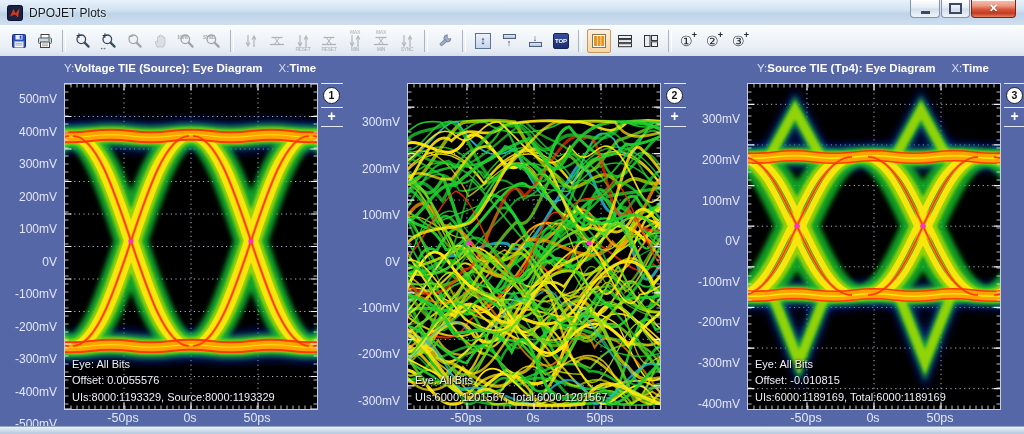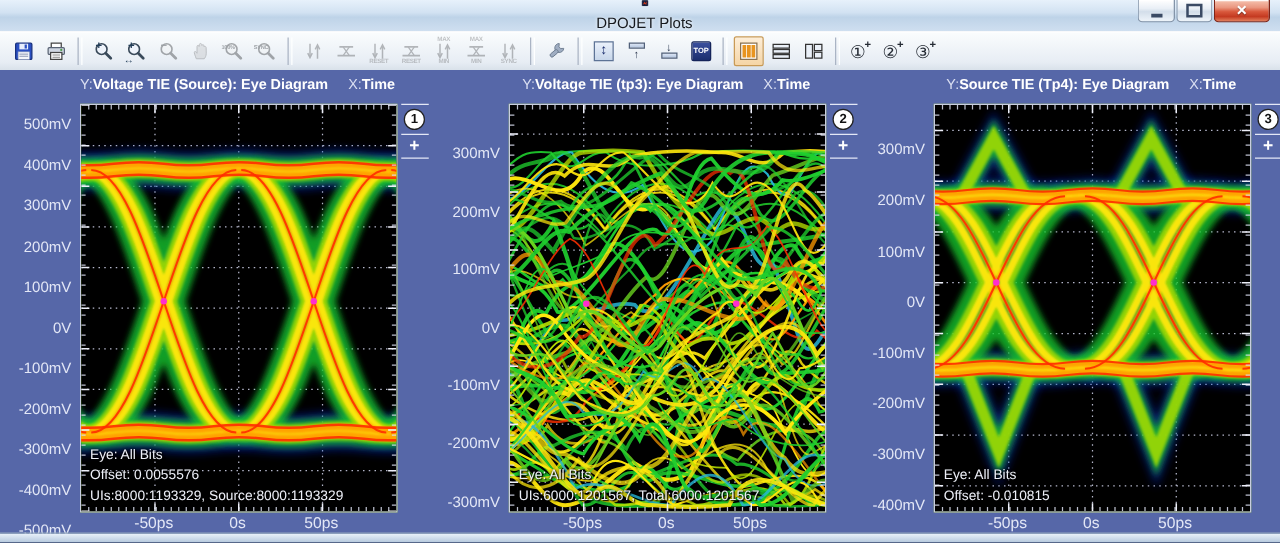--- a/index.html
+++ b/index.html
@@ -2,21 +2,21 @@
 <html><head>
 <meta charset="utf-8">
 <style>
   html,body{margin:0;padding:0;background:#3b4a66;}
   .window{position:relative;width:1024px;height:434px;overflow:hidden;
     font-family:"Liberation Sans",sans-serif;
     box-shadow:inset 0 0 0 1px rgba(120,140,170,.65);}
   
   .titlebar{position:absolute;left:0;top:0;right:0;height:25px;
     background:linear-gradient(180deg,#e7f1fb 0%,#d2e2f2 40%,#bed3e8 55%,#cfdff0 100%);
-    border-bottom:1px solid #9fb2c8;display:flex;align-items:center;padding-left:7px;gap:6px;flex-direction:column;}
+    border-bottom:1px solid #9fb2c8;display:flex;align-items:center;padding-left:7px;gap:6px;}
   .apptitle{font-size:12px;color:#15181d;text-shadow:0 0 3px #fff;}
   .winbtns{position:absolute;top:0;right:8px;display:flex;}
   .wbtn{height:18px;border:1px solid #8494a8;border-top:none;border-radius:0 0 4px 4px;
     display:flex;align-items:center;justify-content:center;margin-left:1px;
     background:linear-gradient(#ffffff,#e9eff6 40%,#d3deea 55%,#eef4fa);
     box-shadow:inset 0 1px 0 rgba(255,255,255,.9);padding:0;}
   .wbtn.minb{width:30px}.wbtn.maxb{width:29px}
   .wbtn.closeb{width:45px;background:linear-gradient(#f6c4b1,#ea9780 35%,#d8583c 55%,#c43a21 78%,#e2815e);
     border-color:#7e2417;color:#fff;font-weight:bold;font-size:11px;text-shadow:0 1px 1px rgba(0,0,0,.45);}
   .g-min{width:9px;height:3px;background:#3a4a64;margin-top:7px;}
@@ -382,23 +382,20 @@
       <div class="sidec">
         <div class="rule"></div>
         <div class="badge">1</div>
         <div class="rule"></div>
         <div class="plusbtn">+</div>
         <div class="rule"></div>
       </div>
     </div>
 
     <div class="panel" style="left:407px">
-      <div class="ptitle">
-        <span>Y:</span><b>Voltage  TIE (tp3): Eye Diagram</b><span class="xpart">X:</span><b>Time</b>
-      </div>
       <div class="yaxis" id="yaxis1">
           <div class="ylab" style="top: 23.2px;">300mV</div>
           <div class="ylab" style="top: 69.6px;">200mV</div>
           <div class="ylab" style="top: 116.1px;">100mV</div>
           <div class="ylab" style="top: 162.5px;">0V</div>
           <div class="ylab" style="top: 208.9px;">-100mV</div>
           <div class="ylab" style="top: 255.4px;">-200mV</div>
           <div class="ylab" style="top: 301.8px;">-300mV</div>
         </div>
       <div class="parea">
@@ -608,20 +605,21 @@
             <path d="M-14,68 Q6,70.5 26,68 Q46,65.5 66,68 Q86,70.5 106,68 Q126,65.5 146,68 Q166,70.5 186,68 Q206,65.5 226,68 Q246,70.5 266,68 Q286,65.5 306,68 M-14,206 Q6,208.5 26,206 Q46,203.5 66,206 Q86,208.5 106,206 Q126,203.5 146,206 Q166,208.5 186,206 Q206,203.5 226,206 Q246,208.5 266,206 Q286,203.5 306,206 M-14,78 Q6,80.5 26,78 Q46,75.5 66,78 Q86,80.5 106,78 Q126,75.5 146,78 Q166,80.5 186,78 Q206,75.5 226,78 Q246,80.5 266,78 Q286,75.5 306,78 M-14,216 Q6,218.5 26,216 Q46,213.5 66,216 Q86,218.5 106,216 Q126,213.5 146,216 Q166,218.5 186,216 Q206,213.5 226,216 Q246,218.5 266,216 Q286,213.5 306,216 " fill="none" stroke="#ff2e00" stroke-width="1.7" opacity="0.9"></path>
             <path d="M-132.0,73 C-86.0,73 -68.0,211 -22.0,211 M-132.0,211 C-86.0,211 -68.0,73 -22.0,73 M-6.0,73 C40.0,73 58.0,211 104.0,211 M-6.0,211 C40.0,211 58.0,73 104.0,73 M120.0,73 C166.0,73 184.0,211 230.0,211 M120.0,211 C166.0,211 184.0,73 230.0,73 M246.0,73 C292.0,73 310.0,211 356.0,211 M246.0,211 C292.0,211 310.0,73 356.0,73 " fill="none" stroke="#ff2e00" stroke-width="1.6" opacity="0.9"></path>
             <path d="M6,0V3.5 M6,325V321.5 M12,0V3.5 M12,325V321.5 M18,0V3.5 M18,325V321.5 M24,0V3.5 M24,325V321.5 M30,0V3.5 M30,325V321.5 M36,0V3.5 M36,325V321.5 M42,0V3.5 M42,325V321.5 M48,0V3.5 M48,325V321.5 M54,0V3.5 M54,325V321.5 M60,0V3.5 M60,325V321.5 M66,0V3.5 M66,325V321.5 M72,0V3.5 M72,325V321.5 M78,0V3.5 M78,325V321.5 M84,0V3.5 M84,325V321.5 M90,0V3.5 M90,325V321.5 M96,0V3.5 M96,325V321.5 M102,0V3.5 M102,325V321.5 M108,0V3.5 M108,325V321.5 M114,0V3.5 M114,325V321.5 M120,0V3.5 M120,325V321.5 M126,0V3.5 M126,325V321.5 M132,0V3.5 M132,325V321.5 M138,0V3.5 M138,325V321.5 M144,0V3.5 M144,325V321.5 M150,0V3.5 M150,325V321.5 M156,0V3.5 M156,325V321.5 M162,0V3.5 M162,325V321.5 M168,0V3.5 M168,325V321.5 M174,0V3.5 M174,325V321.5 M180,0V3.5 M180,325V321.5 M186,0V3.5 M186,325V321.5 M192,0V3.5 M192,325V321.5 M198,0V3.5 M198,325V321.5 M204,0V3.5 M204,325V321.5 M210,0V3.5 M210,325V321.5 M216,0V3.5 M216,325V321.5 M222,0V3.5 M222,325V321.5 M228,0V3.5 M228,325V321.5 M234,0V3.5 M234,325V321.5 M240,0V3.5 M240,325V321.5 M246,0V3.5 M246,325V321.5 M0,8H3.5 M252,8H248.5 M0,16H3.5 M252,16H248.5 M0,24H3.5 M252,24H248.5 M0,32H3.5 M252,32H248.5 M0,40H3.5 M252,40H248.5 M0,48H3.5 M252,48H248.5 M0,56H3.5 M252,56H248.5 M0,64H3.5 M252,64H248.5 M0,72H3.5 M252,72H248.5 M0,80H3.5 M252,80H248.5 M0,88H3.5 M252,88H248.5 M0,96H3.5 M252,96H248.5 M0,104H3.5 M252,104H248.5 M0,112H3.5 M252,112H248.5 M0,120H3.5 M252,120H248.5 M0,128H3.5 M252,128H248.5 M0,136H3.5 M252,136H248.5 M0,144H3.5 M252,144H248.5 M0,152H3.5 M252,152H248.5 M0,160H3.5 M252,160H248.5 M0,168H3.5 M252,168H248.5 M0,176H3.5 M252,176H248.5 M0,184H3.5 M252,184H248.5 M0,192H3.5 M252,192H248.5 M0,200H3.5 M252,200H248.5 M0,208H3.5 M252,208H248.5 M0,216H3.5 M252,216H248.5 M0,224H3.5 M252,224H248.5 M0,232H3.5 M252,232H248.5 M0,240H3.5 M252,240H248.5 M0,248H3.5 M252,248H248.5 M0,256H3.5 M252,256H248.5 M0,264H3.5 M252,264H248.5 M0,272H3.5 M252,272H248.5 M0,280H3.5 M252,280H248.5 M0,288H3.5 M252,288H248.5 M0,296H3.5 M252,296H248.5 M0,304H3.5 M252,304H248.5 M0,312H3.5 M252,312H248.5 M0,320H3.5 M252,320H248.5 " stroke="#dde1f2" stroke-width="1" opacity="0.85" fill="none"></path>
             <path d="M0,20.3125H6.5 M252,20.3125H245.5 M0,60.9375H6.5 M252,60.9375H245.5 M0,101.5625H6.5 M252,101.5625H245.5 M0,142.1875H6.5 M252,142.1875H245.5 M0,182.8125H6.5 M252,182.8125H245.5 M0,223.4375H6.5 M252,223.4375H245.5 M0,264.0625H6.5 M252,264.0625H245.5 M0,304.6875H6.5 M252,304.6875H245.5 M58.97872340425532,0V6.5 M58.97872340425532,325V318.5 M126,0V6.5 M126,325V318.5 M193.02127659574467,0V6.5 M193.02127659574467,325V318.5 " stroke="#eef0fa" stroke-width="1.2" fill="none"></path>
             <circle cx="49" cy="142" r="2.6" fill="#ff2ed0"></circle>
             <circle cx="175" cy="142" r="2.6" fill="#ff2ed0"></circle>
           </svg>
         <div class="overlay">
           <div>Eye: All Bits</div>
             <div>Offset: -0.010815</div>
+            <div>UIs:6000:1189169, Total:6000:1189169</div>
         </div>
       </div>
       <div class="xaxis" id="xaxis2">
           <div class="xlab" style="left: 59px;">-50ps</div>
           <div class="xlab" style="left: 126px;">0s</div>
           <div class="xlab" style="left: 193px;">50ps</div>
         </div>
       <div class="sidec">
         <div class="rule"></div>
         <div class="badge">3</div>

